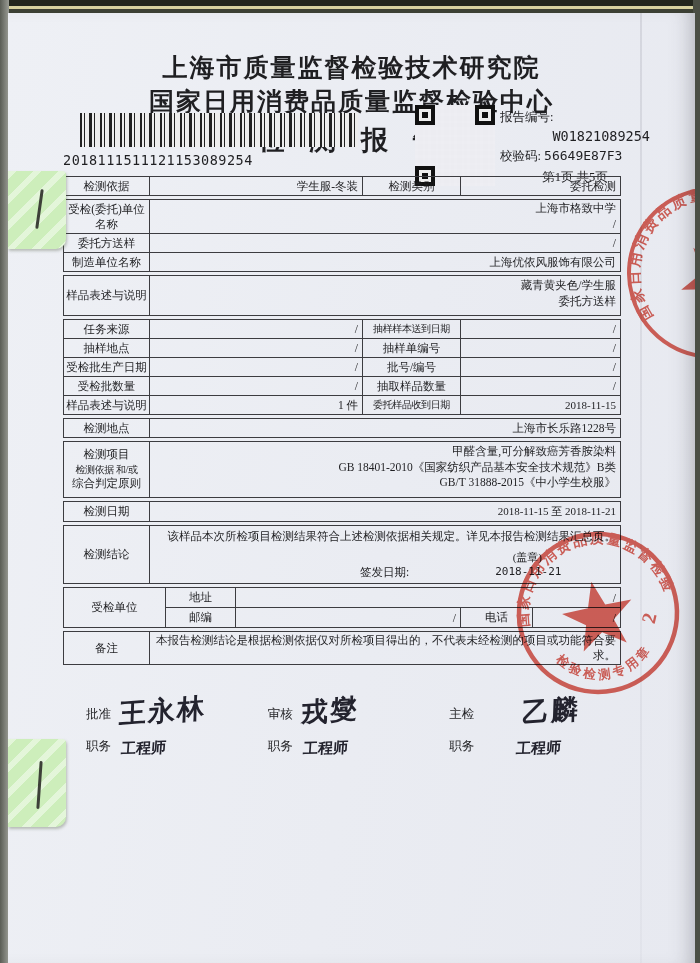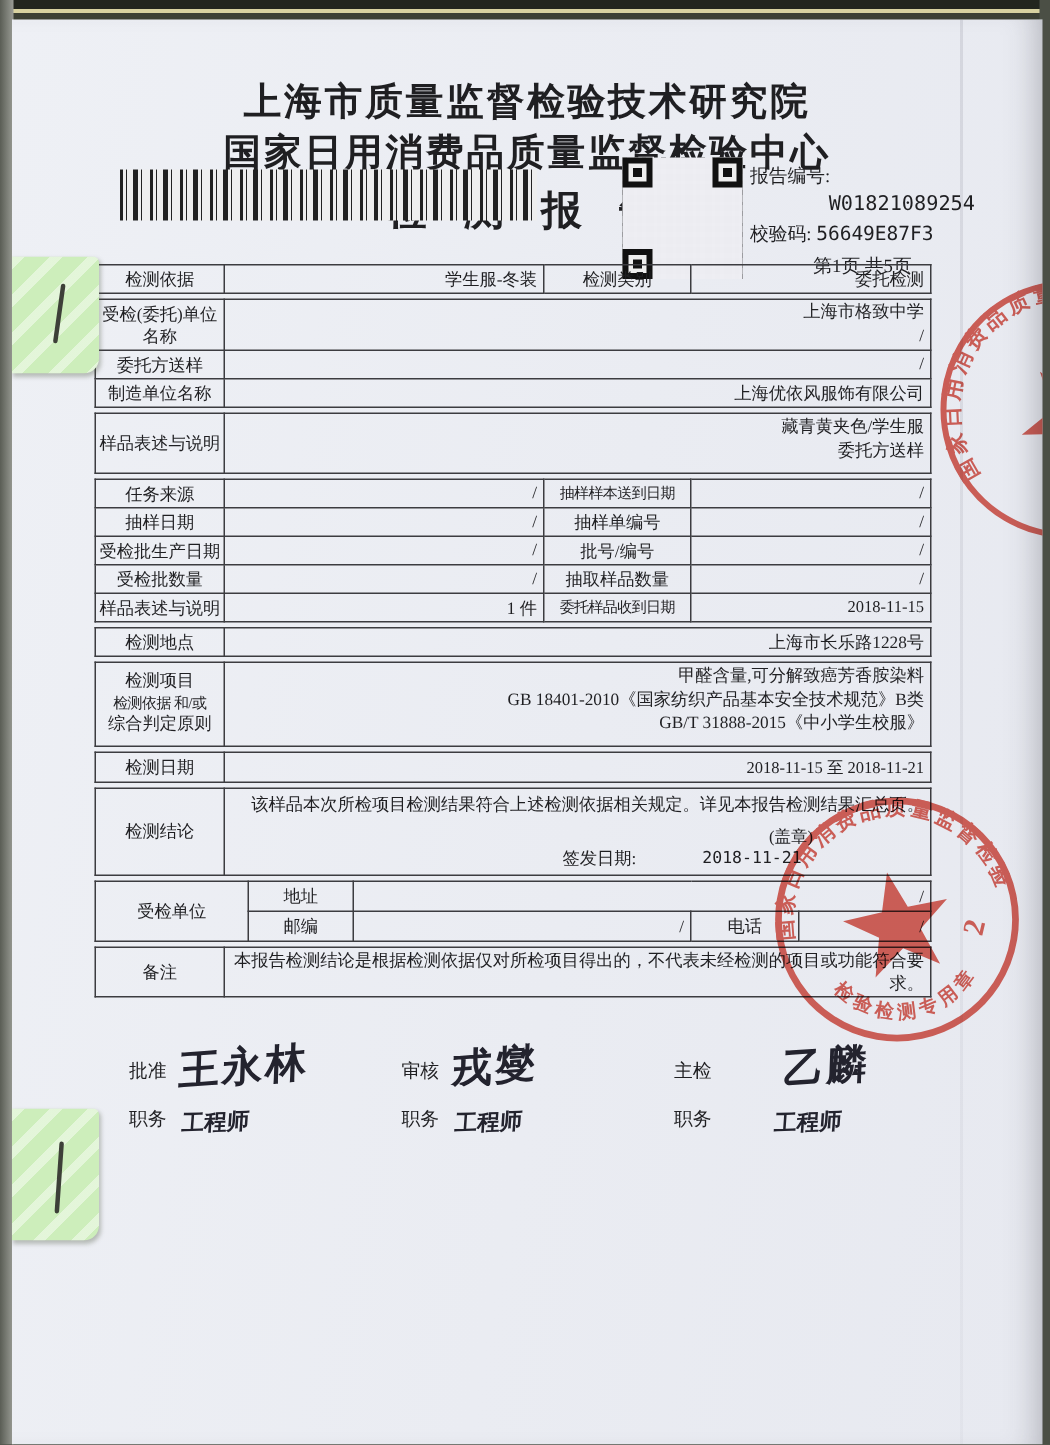--- a/index.html
+++ b/index.html
@@ -62,21 +62,21 @@
   td.val { font-family:"Liberation Serif",serif;text-align:right; }
   .mono { font-family:"DejaVu Sans Mono",monospace; font-size:11px; }
   .tight { font-size:10px; letter-spacing:-.4px; white-space:nowrap; }
   tr.h19 td { height:19px; } tr.h30 td { height:30px; } tr.h40 td { height:40px; }
   tr.h56 td { height:56px; } tr.h20 td { height:20px; }
   .center { text-align:center; }
   .line { display:block; line-height:1.35; }
 
   .conc-cell { position:relative; height:58px; vertical-align:top; padding-top:3px; }
   .seal-hint { position:absolute; right:78px; top:24px; font-size:11px; }
-  .issue-line { position:absolute; bottom:3px; left:225px; display:flex; gap:44px; }
+  .issue-line { position:absolute; bottom:3px; left:210px; display:flex; gap:86px; }
   .issue-line .d { font-family:"DejaVu Sans Mono",monospace; font-size:11px; }
 
   
   .stamp { position:absolute; mix-blend-mode:multiply; opacity:.88; pointer-events:none; }
   .stamp svg { overflow:visible; }
   .stamp-right { left:615px; top:170px; width:180px; height:180px; transform:rotate(-38deg); z-index:5; }
   .stamp-big { left:505px; top:515px; width:170px; height:170px; transform:rotate(-12deg); z-index:5; }
 
   
   .signs { position:absolute; left:78px; top:678px; width:545px; display:flex; z-index:4; }
@@ -96,20 +96,21 @@
 <div class="edge-right"></div>
 
 <div class="paper">
   <div class="fold"></div>
 
   <div class="org org1">上海市质量监督检验技术研究院</div>
   <div class="org org2">国家日用消费品质量监督检验中心</div>
   <div class="report-title">检 测 报 告</div>
 
   <div class="barcode"></div>
+  <div class="barcode-num">2018111511121153089254</div>
 
   <div class="qr">
     <div class="finder f-tl"></div>
     <div class="finder f-tr"></div>
     <div class="finder f-bl"></div>
   </div>
 
   <div class="meta">
     <span class="lbl">报告编号:</span>
     <span class="num">W01821089254</span>
@@ -185,21 +186,21 @@
           <col style="width:160px">
         </colgroup>
       <tbody>
           <tr class="h19">
         <td class="lab">任务来源</td>
         <td class="val">/</td>
         <td class="lab tight">抽样样本送到日期</td>
         <td class="val">/</td>
       </tr>
       <tr class="h19">
-        <td class="lab">抽样日期</td>
+        <td class="lab">抽样地点</td>
         <td class="val">/</td>
         <td class="lab">抽样单编号</td>
         <td class="val">/</td>
       </tr>
       <tr class="h19">
         <td class="lab">受检批生产日期</td>
         <td class="val">/</td>
         <td class="lab">批号/编号</td>
         <td class="val">/</td>
       </tr>

